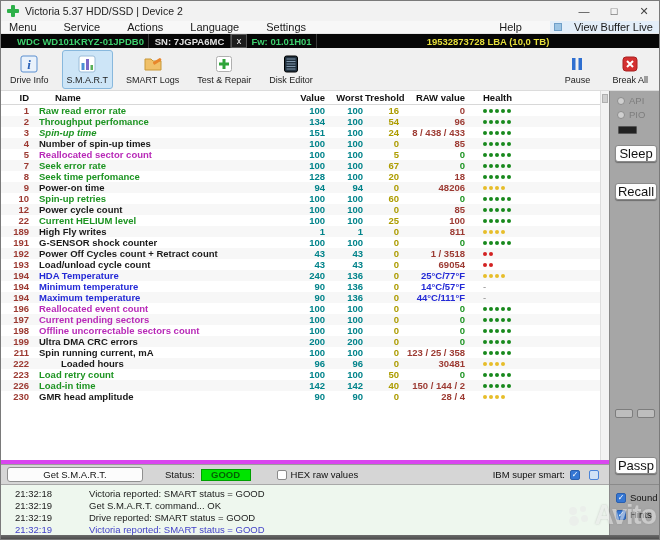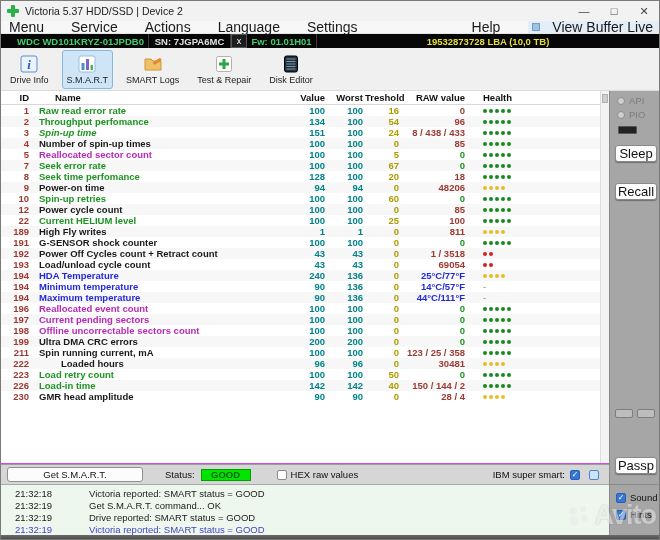--- a/index.html
+++ b/index.html
@@ -10,21 +10,21 @@
   .title-bar { height:20px; background:#f2f2f2; display:flex; align-items:center; padding-left:6px; }
   .app-icon { width:12px; height:12px; margin-right:6px; position:relative; flex:0 0 auto; }
   .app-icon::before, .app-icon::after { content:""; position:absolute; background:#2db049; border-radius:1px; }
   .app-icon::before { left:4px; top:0; width:4px; height:12px; }
   .app-icon::after  { left:0; top:4px; width:12px; height:4px; }
   .title-text { font-size:10.5px; color:#222; }
   .win-controls { margin-left:auto; display:flex; height:100%; }
   .win-btn { width:30px; height:100%; display:flex; align-items:center; justify-content:center; font-size:11px; color:#444; cursor:default; }
 
   
-  .menu-bar { height:13px; background:#f7f7f7; display:flex; align-items:center; padding-left:8px; font-size:14px; color:#1a1a1a; border-bottom:1px solid #e6e6e6; }
+  .menu-bar { height:13px; background:#f7f7f7; display:flex; align-items:center; padding-left:8px; font-size:11px; color:#1a1a1a; border-bottom:1px solid #e6e6e6; }
   .menu-item { margin-right:27px; }
   .menu-help { margin-left:auto; margin-right:28px; }
   .view-buffer { display:flex; align-items:center; gap:12px; background:#e3eef9; height:100%; padding:0 6px 0 4px; }
   .vb-icon { width:8px; height:8px; background:#9cc4e4; border:1px solid #6f9fc8; }
 
   
   .drive-bar { height:14px; background:#070707; display:flex; font-size:9.5px; font-weight:bold; }
   .drive-seg { border-right:1px solid #3a3a3a; display:flex; align-items:center; justify-content:center; white-space:nowrap; overflow:hidden; }
   .seg-model { width:148px; color:#3ed06e;padding-left:12px; }
   .seg-serial { width:82px; color:#e0e0e0; }
@@ -36,21 +36,21 @@
   .toolbar { height:43px; background:#f0f0f0; display:flex; align-items:center; padding:0 6px 0 4px; border-bottom:1px solid #dcdcdc; }
   .tb-btn { min-width:44px; height:39px; display:flex; flex-direction:column; align-items:center; justify-content:center; gap:1px; font-size:9px; color:#222; background:transparent; border:1px solid transparent; border-radius:3px; margin-right:8px; padding:1px 4px 0 4px; }
   .tb-btn.active { background:#cde5f7; border-color:#88b8dd; }
   .tb-btn .tbi { width:20px; height:20px; display:block; }
   .tb-right { margin-left:auto; display:flex; }
   .tb-right .tb-btn { margin-right:0; margin-left:8px; }
 
   
   .content { display:flex; height:444px; }
   .main-col { width:608px; display:flex; flex-direction:column; background:#fff; }
-  .table-wrap { position:relative; height:373px; background:#fff; border-bottom:1px solid #d946ef; overflow:hidden; }
+  .table-wrap { position:relative; height:373px; background:#fff; border-bottom:4px solid #d946ef; overflow:hidden; }
   .scroll-strip { position:absolute; top:0; right:0; bottom:0; width:9px; background:#f3f3f3; border-left:1px solid #ddd; }
   .scroll-thumb { position:absolute; top:3px; left:1px; width:6px; height:9px; background:#cfcfcf; border:1px solid #b0b0b0; }
 
   .grid-row { display:grid; grid-template-columns:34px 240px 52px 38px 36px 66px 1fr; align-items:center; }
   .t-header { height:14px; font-size:9.5px; font-weight:bold; color:#111; border-bottom:1px solid #d8d8d8; }
   .t-header .c-id { text-align:right; padding-right:6px; }
   .t-header .c-name { padding-left:20px; }
   .hc-r { text-align:right; padding-right:2px; }
   .c-health-h { padding-left:16px; }
 
@@ -177,20 +177,36 @@
                 <line x1="5.5" y1="5" x2="14.5" y2="5"></line>
                 <line x1="5.5" y1="7.5" x2="14.5" y2="7.5"></line>
                 <line x1="5.5" y1="10" x2="14.5" y2="10"></line>
                 <line x1="5.5" y1="12.5" x2="14.5" y2="12.5"></line>
                 <line x1="5.5" y1="15" x2="14.5" y2="15"></line>
               </g>
             </svg></span>
           <span>Disk Editor</span>
         </div>
       </span>
+    <div class="tb-right">
+      <div class="tb-btn">
+        <span class="tbi" id="icon-pause"><svg viewBox="0 0 20 20" width="20" height="20">
+              <rect x="5" y="4" width="3.5" height="12" fill="#2f6fd0"></rect>
+              <rect x="11.5" y="4" width="3.5" height="12" fill="#2f6fd0"></rect>
+            </svg></span>
+        <span>Pause</span>
+      </div>
+      <div class="tb-btn">
+        <span class="tbi" id="icon-break"><svg viewBox="0 0 20 20" width="20" height="20">
+              <rect x="3" y="3" width="14" height="14" rx="3" fill="#d43030" stroke="#a82020"></rect>
+              <path d="M7 7l6 6M13 7l-6 6" stroke="#fff" stroke-width="2"></path>
+            </svg></span>
+        <span>Break All</span>
+      </div>
+    </div>
   </div>
 
   <div class="content">
     <div class="main-col">
       <div class="table-wrap">
         <div class="grid-row t-header" id="table-header">
             <div class="c-id">ID</div>
             <div class="c-name">Name</div>
             <div class="hc-r">Value</div>
             <div class="hc-r">Worst</div>

